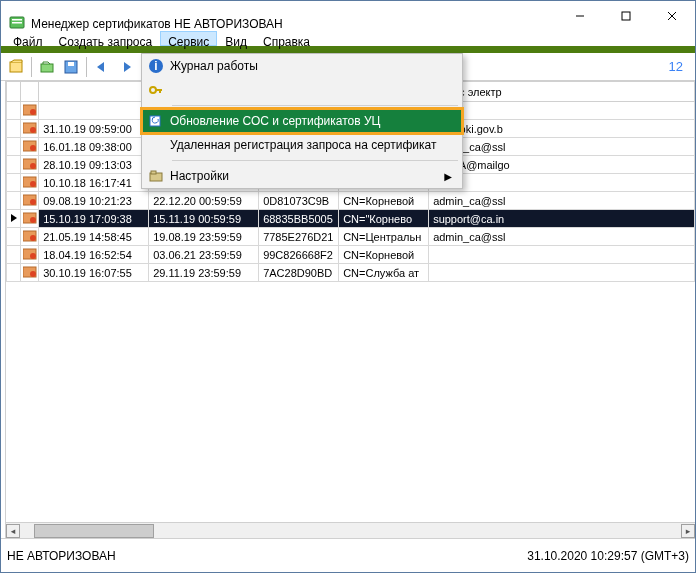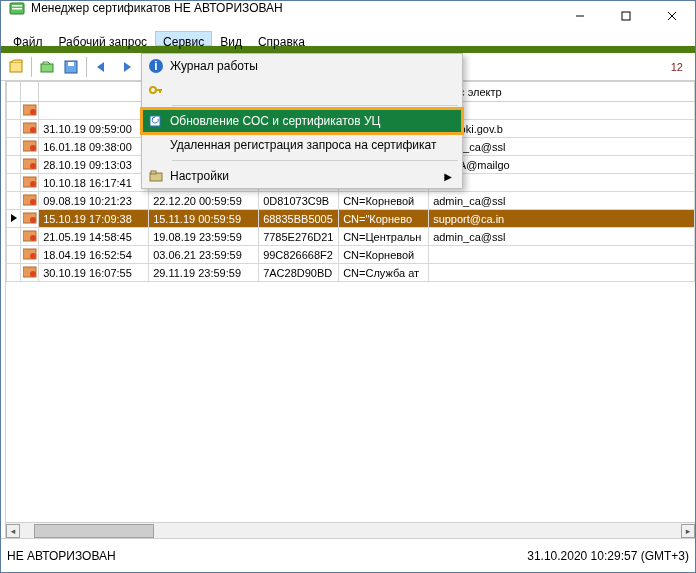--- a/index.html
+++ b/index.html
@@ -1,47 +1,47 @@
 <!DOCTYPE html>
 <html><head>
 <meta charset="utf-8">
 <style>
   * { box-sizing: border-box; font-family: "Segoe UI", Tahoma, sans-serif; font-size: 12px; }
   body { margin: 0; background: #222; }
   .window { width: 696px; height: 573px; background: #fff; border: 1px solid #5a7aa0; position: relative; display: flex; flex-direction: column; }
   
-  .titlebar { height: 30px; background: #fff; display: flex; align-items: flex-start; padding-left: 8px; }
+  .titlebar { height: 30px; background: #fff; display: flex; align-items: flex-end; padding-left: 8px; }
   .titlebar .icon { width: 16px; height: 16px; margin-right: 6px; }
   .titlebar .title { font-size: 12px; color: #000; }
   .win-controls { margin-left: auto; display: flex; }
   .win-controls div { width: 46px; height: 30px; display: flex; align-items: center; justify-content: center; }
   
   .menubar { height: 22px; display: flex; align-items: stretch; background: #fff; border-bottom: 7px solid #4d7c0f; padding-left: 4px; }
   .menubar .mitem { padding: 0 8px; line-height: 22px; cursor: default; }
   .menubar .mitem.open { background: #cce8ff; border: 1px solid #99d1ff; line-height: 20px; padding: 0 7px; }
   
   .toolbar { height: 28px; border-bottom: 1px solid #d0d0d0; display: flex; align-items: center; padding: 0 4px; gap: 2px; }
   .toolbar .tbtn { width: 22px; height: 22px; display: flex; align-items: center; justify-content: center; border: 1px solid transparent; }
   .toolbar .sep { width: 1px; height: 20px; background: #c0c0c0; margin: 0 2px; }
-  .toolbar .count { margin-left: auto; margin-right: 8px; color: #7f1d1d; font-size: 11px; }
+  .toolbar .count { margin-left: auto; margin-right: 8px; color: #3b82f6; font-size: 13px; }
   
   .main { flex: 1 1 auto; display: flex; min-height: 0; }
   .tree { width: 190px; border-right: 1px solid #d0d0d0; padding: 4px 2px; overflow: hidden; }
   .tn { display: flex; align-items: center; height: 18px; white-space: nowrap; padding-left: 2px; }
   .tn .exp { width: 12px; text-align: center; color: #6a6a6a; font-size: 10px; }
   .lvl1 { padding-left: 14px; }
   .lvl1b { padding-left: 14px; }
   
   .gridwrap { flex: 1 1 auto; display: flex; flex-direction: column; min-width: 0; }
   .grid { flex: 1 1 auto; overflow: hidden; position: relative; }
   table { border-collapse: collapse; table-layout: fixed; width: 100%; }
   th { background: #fff; border: 1px solid #d0d0d0; font-weight: normal; text-align: left; padding: 2px 4px; height: 20px; overflow: hidden; white-space: nowrap; font-size: 11px; }
   td { border: 1px solid #d8d8d8; padding: 1px 4px; height: 18px; overflow: hidden; white-space: nowrap; font-size: 11px; }
   tr.selrow td { background: #1a8cff; color: #fff; }
-  tr.selrow td.datacell { background: #a16207; }
+  tr.selrow td.datacell { background: #0f172a; }
   tr.selrow td.iconcell { background: #fff; }
   tr.selrow td.iconcell2 { background: #fff; color:#000; }
   td.iconcell, th.iconcell { width: 14px; padding: 0; text-align: center; background: #fff; }
   td.iconcell2, th.iconcell2 { width: 18px; padding: 0; text-align: center; }
   .hscroll { height: 16px; background: #f0f0f0; border-top: 1px solid #d0d0d0; display:flex; align-items:center; }
   .hscroll .thumb { height: 14px; background: #cdcdcd; border:1px solid #a0a0a0; width: 120px; margin-left: 14px; }
   .hscroll .arrow { width:14px; height:14px; border:1px solid #a0a0a0; display:flex; align-items:center; justify-content:center; font-size:9px; color:#555; }
   .hscroll .arrow.right { margin-left:auto; }
   
   .status { height: 34px; border-top: 1px solid #d0d0d0; display: flex; align-items: center; padding: 0 6px; font-size: 12px; }
@@ -86,21 +86,21 @@
           <svg width="10" height="10">
             <line x1="1" y1="1" x2="9" y2="9" stroke="#000"></line>
             <line x1="9" y1="1" x2="1" y2="9" stroke="#000"></line>
           </svg>
         </div>
     </div>
   </div>
 
   <div class="menubar">
     <div class="mitem">Файл</div>
-    <div class="mitem">Рабочий запрос</div>
+    <div class="mitem">Создать запроса</div>
     <div class="mitem open">Сервис</div>
     <div class="mitem">Вид</div>
     <div class="mitem">Справка</div>
   </div>
 
   <div class="toolbar">
     <div class="tbtn">
         <svg width="16" height="16">
           <rect x="2" y="3" width="12" height="10" fill="#ffe189" stroke="#b68a00"></rect>
           <path d="M3 3 l3 -2 h8 v2" fill="#ffe189" stroke="#b68a00"></path>

